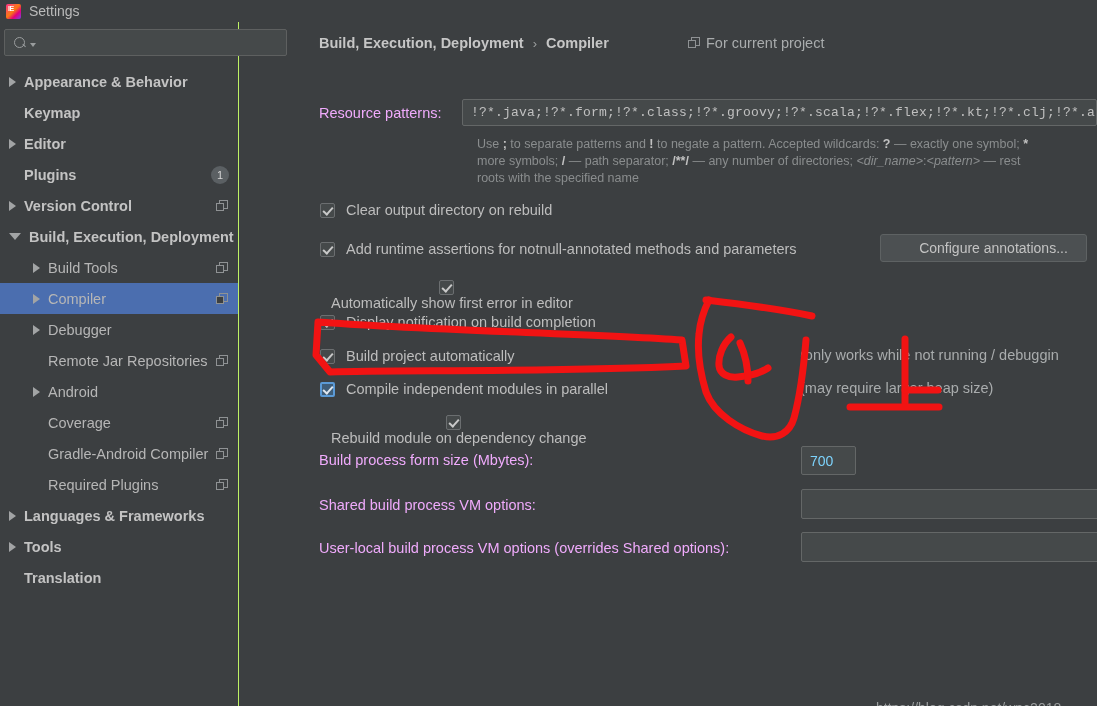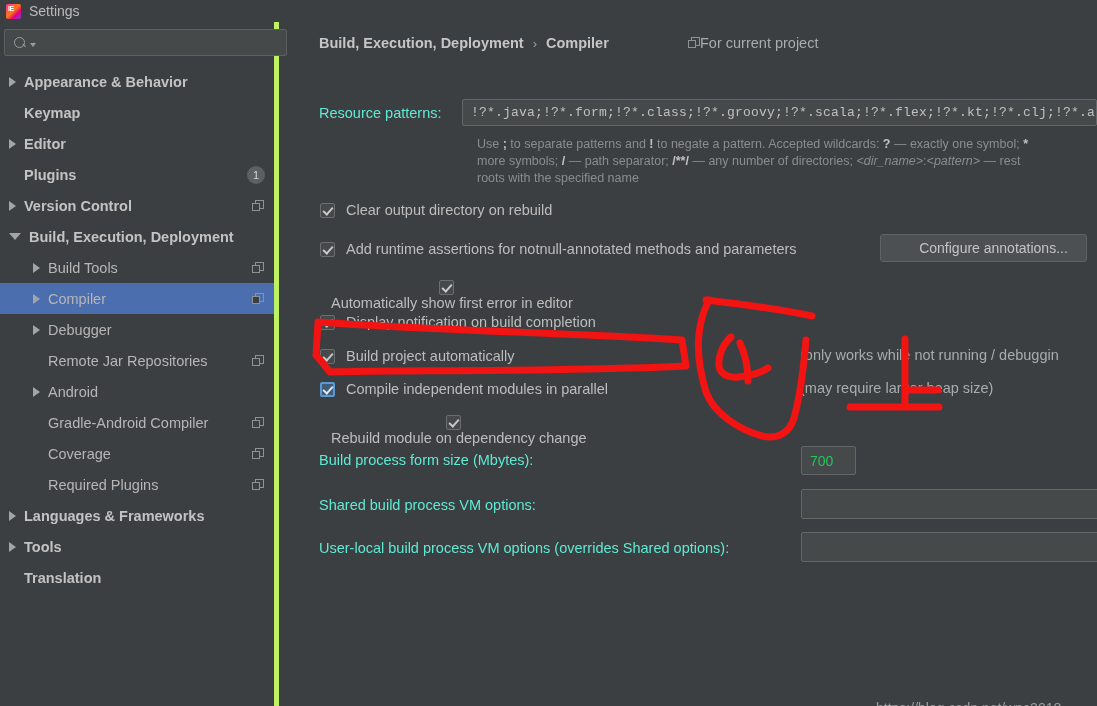--- a/index.html
+++ b/index.html
@@ -23,22 +23,22 @@
   }
   .ij-logo::after {
     content: "IE"; position: absolute; left: 2px; top: 1px;
     font-size: 7px; font-weight: bold; color: #fff;
     font-family: "Liberation Sans", sans-serif; letter-spacing: -0.5px;
   }
   .title-text { color: #bbbbbb; font-size: 14px; }
 
   
   .sidebar {
-    position: absolute; left: 0; top: 22px; width: 279px; height: 684px;
-    background: #3c3f41; border-right: 5px solid #bef264;
+    position: absolute; left: 0; top: 22px; width: 239px; height: 684px;
+    background: #3c3f41; border-right: 1px solid #bef264;
   }
   .search-wrap { padding: 7px 8px 0 4px; }
   .search-box {
     height: 27px; background: #45494a; border: 1px solid #5e6060;
     border-radius: 2px; display: flex; align-items: center; padding-left: 8px;
     width: 283px;
   }
   .search-icon { width: 16px; height: 16px; position: relative; }
   .search-icon::before {
     content: ""; position: absolute; left: 1px; top: 2px;
@@ -90,34 +90,34 @@
     width: 18px; height: 18px; border-radius: 50%; background: #5b6063;
     color: #d6d6d6; font-size: 11px; display: flex; align-items: center;
     justify-content: center;
   }
 
   
   .main { position: absolute; left: 298px; top: 22px; width: 799px; height: 684px; background: #3c3f41; }
   .breadcrumb { position: absolute; left: 21px; top: 13px; display: flex; align-items: center; gap: 9px; }
   .bc-item { font-size: 14.5px; font-weight: bold; color: #c6c6c6; }
   .bc-sep { font-size: 13px; color: #9a9d9e; }
-  .proj-scope { position: absolute; left: 390px; top: 13px; display: flex; align-items: center; }
+  .proj-scope { position: absolute; left: 390px; top: 13px; display: flex; align-items: center; gap: 6px; }
   .proj-scope .lbl { font-size: 14.5px; color: #a9acad; }
 
-  .row-label { position: absolute; font-size: 14.5px; color: #5eead4; white-space: nowrap; }
+  .row-label { position: absolute; font-size: 14.5px; color: #f0abfc; white-space: nowrap; }
   .field {
     position: absolute; background: #45494a; border: 1px solid #646767;
     border-radius: 2px; display: flex; align-items: center; padding: 0 8px;
     overflow: hidden; white-space: nowrap;
   }
   .field .mono {
     font-family: "Liberation Mono", monospace; font-size: 13px; color: #c0c0c0;
     letter-spacing: .2px;
   }
-  .field .val { font-size: 14px; color: #22c55e; }
+  .field .val { font-size: 14px; color: #7dd3fc; }
 
   .hint {
     position: absolute; font-size: 12.5px; color: #8a8d8e; line-height: 17px;
     white-space: nowrap;
   }
   .hint b { color: #c2c2c2; font-weight: bold; }
   .hint i { font-style: italic; }
 
   .cb-row { position: absolute; display: flex; align-items: center; }
   .cbox {
@@ -218,29 +218,29 @@
             <i class="back"></i>
             <i class="front"></i>
           </span>
         </div>
         <div class="tree-row lvl1">
           <div class="arrow"></div>
           <div class="tree-label plain">Android</div>
         </div>
         <div class="tree-row lvl1">
           <div class="arrow hidden"></div>
+          <div class="tree-label plain">Coverage</div>
+          <span class="copy-icon">
+            <i class="back"></i>
+            <i class="front"></i>
+          </span>
+        </div>
+        <div class="tree-row lvl1">
+          <div class="arrow hidden"></div>
           <div class="tree-label plain">Gradle-Android Compiler</div>
-          <span class="copy-icon">
-            <i class="back"></i>
-            <i class="front"></i>
-          </span>
-        </div>
-        <div class="tree-row lvl1">
-          <div class="arrow hidden"></div>
-          <div class="tree-label plain">Coverage</div>
           <span class="copy-icon">
             <i class="back"></i>
             <i class="front"></i>
           </span>
         </div>
         <div class="tree-row lvl1">
           <div class="arrow hidden"></div>
           <div class="tree-label plain">Required Plugins</div>
           <span class="copy-icon">
             <i class="back"></i>

